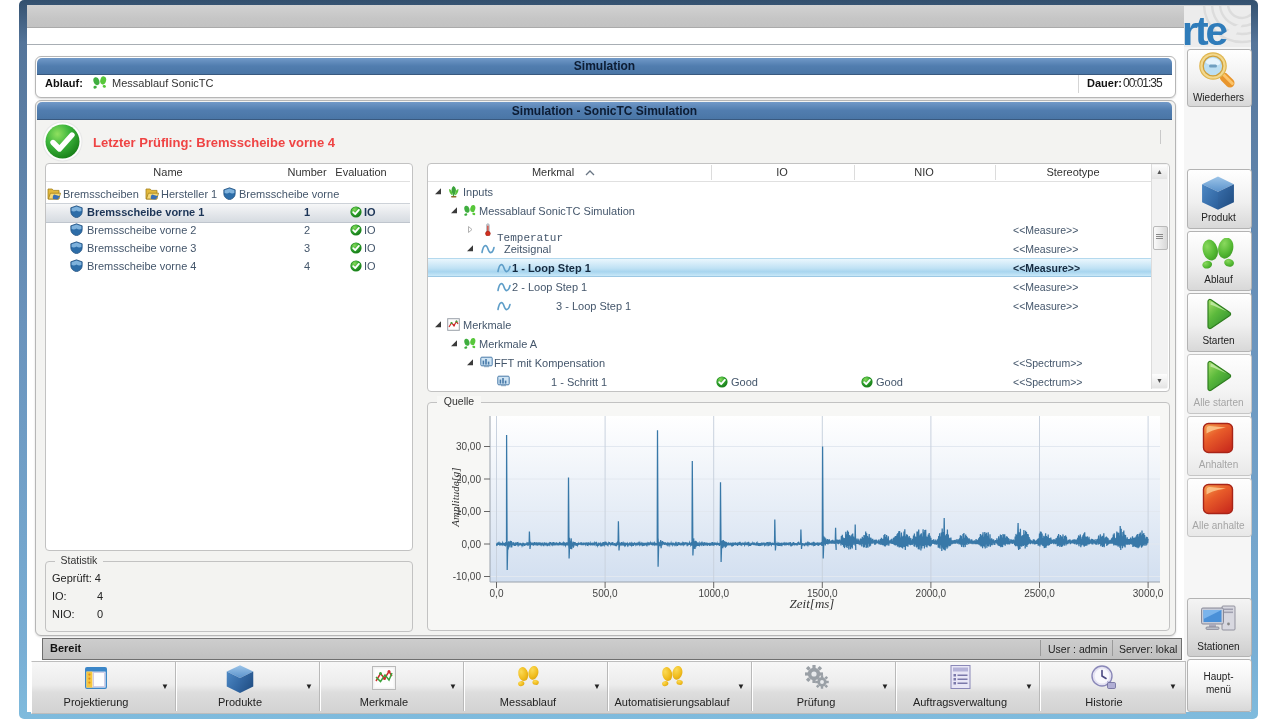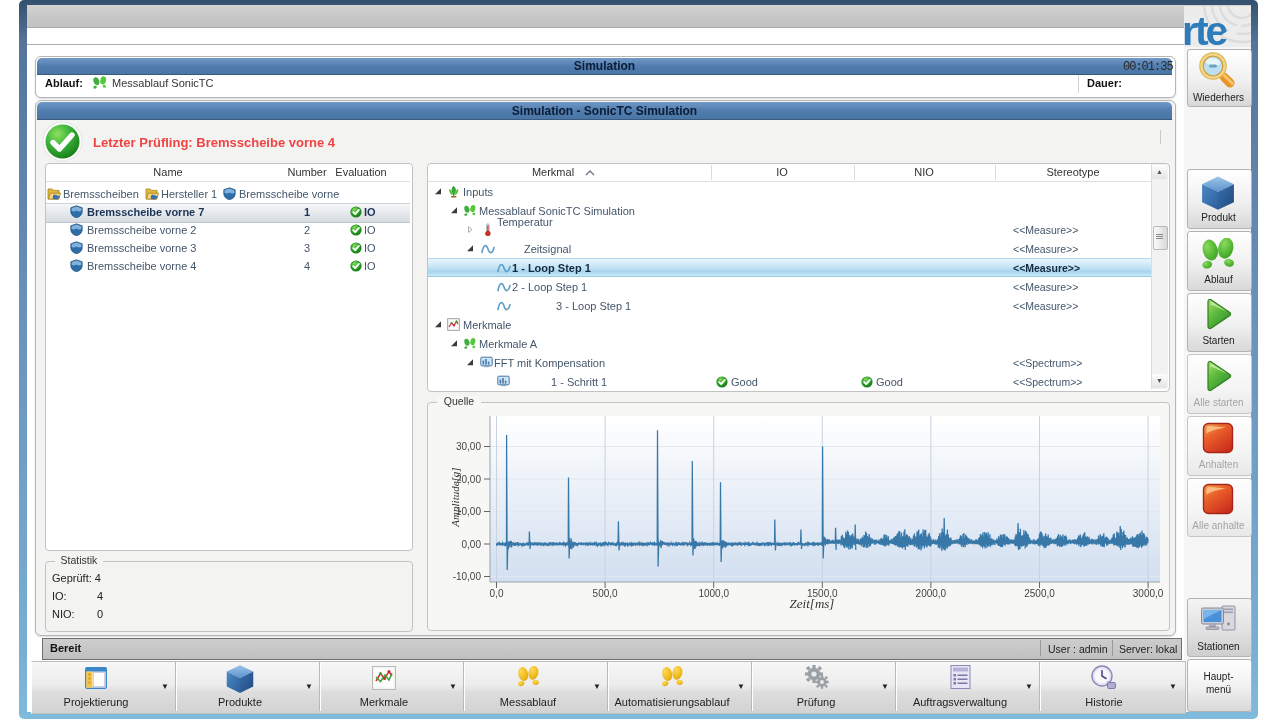--- a/index.html
+++ b/index.html
@@ -78,21 +78,21 @@
 <div class="abs" style="left:45px;top:77px;font-size:11px;font-weight:bold;color:#111;">Ablauf:</div>
 <svg class="abs" style="left:92px;top:76px;" width="16" height="14" viewBox="0 0 16 14">
   <ellipse cx="4.4" cy="5.2" rx="2.9" ry="4.1" transform="rotate(-18 4.4 5.2)" fill="#3fae3f"></ellipse>
   <ellipse cx="3.1" cy="11.2" rx="1.7" ry="1.4" transform="rotate(-18 3.1 11.2)" fill="#3fae3f"></ellipse>
   <ellipse cx="11.2" cy="4.4" rx="2.9" ry="4.1" transform="rotate(14 11.2 4.4)" fill="#57c73a"></ellipse>
   <ellipse cx="12.3" cy="10.4" rx="1.7" ry="1.4" transform="rotate(14 12.3 10.4)" fill="#57c73a"></ellipse>
 </svg>
 <div class="abs" style="left:112px;top:77px;font-size:11px;color:#333;">Messablauf SonicTC</div>
 <div class="abs" style="left:1078px;top:75px;width:1px;height:18px;background:#d5d5d5;"></div>
 <div class="abs" style="left:1087px;top:77px;font-size:11px;font-weight:bold;color:#111;">Dauer:</div>
-<div class="abs" style="left:1123px;top:60px;font-size:12px;font-family:Liberation Mono, monospace;color:#2a2a2a;letter-spacing:-1px;text-align:center;">00:01:35</div>
+<div class="abs" style="left:1123px;top:76px;font-size:12px;font-family:Liberation Sans, sans-serif;color:#2a2a2a;letter-spacing:-1px;text-align:center;">00:01:35</div>
 
 <div class="abs" id="panel2"></div>
 <div class="abs bluehdr" id="p2hdr" style="line-height:18px;">Simulation - SonicTC Simulation</div>
 <svg class="abs" style="left:42px;top:121px;" width="41" height="41" viewBox="0 0 41 41">
   <defs>
     <radialGradient id="ggrn" cx="35%" cy="28%" r="80%">
       <stop offset="0" stop-color="#8fe05f"></stop>
         <stop offset="45%" stop-color="#3cb53c"></stop>
       <stop offset="100%" stop-color="#157a15"></stop>
     </radialGradient>
@@ -172,21 +172,21 @@
 <svg class="abs" style="left:223px;top:187px" width="13" height="13" viewBox="0 0 13 13">
     <use href="#shield"></use>
   </svg>
 <div class="abs treerow" style="left:239px;top:188px;">Bremsscheibe vorne</div>
 
 <div class="abs" style="left:46px;top:203px;width:364px;height:18px;
   background:linear-gradient(180deg,#f6f7f8,#e4e7eb 55%,#d6dbe1);border-top:1px solid #cdd2d8;border-bottom:1px solid #bfc5cd;"></div>
 <svg class="abs" style="left:70px;top:205px" width="13" height="13" viewBox="0 0 13 13">
     <use href="#shield"></use>
   </svg>
-<div class="abs treerow" style="left:87px;top:206px;font-weight:bold;color:#1c3557;">Bremsscheibe vorne 7</div>
+<div class="abs treerow" style="left:87px;top:206px;font-weight:bold;color:#1c3557;">Bremsscheibe vorne 1</div>
 <div class="abs treerow" style="left:277px;top:206px;width:60px;text-align:center;font-weight:bold;color:#1c3557;">1</div>
 <svg class="abs" style="left:350px;top:206px" width="12" height="12" viewBox="0 0 12 12">
     <use href="#chk"></use>
   </svg>
 <div class="abs treerow" style="left:364px;top:206px;font-weight:bold;color:#1c3557;">IO</div>
 
 <svg class="abs" style="left:70px;top:223px" width="13" height="13" viewBox="0 0 13 13">
     <use href="#shield"></use>
   </svg>
 <div class="abs treerow" style="left:87px;top:224px;">Bremsscheibe vorne 2</div>
@@ -279,30 +279,30 @@
     <use href="#feetg"></use>
   </svg>
 <div class="abs treerow" style="left:479px;top:205px;">Messablauf SonicTC Simulation</div>
 
 <svg class="abs" style="left:465px;top:224px" width="10" height="10" viewBox="0 0 10 10">
     <use href="#col"></use>
   </svg>
 <svg class="abs" style="left:482px;top:223px" width="12" height="13" viewBox="0 0 12 13">
     <use href="#thermo"></use>
   </svg>
-<div class="abs treerow" style="left:497px;top:216px;">Temperatur</div>
+<div class="abs treerow" style="left:497px;top:232px;font-family:Liberation Mono, monospace;">Temperatur</div>
 <div class="abs treerow" style="left:1013px;top:224px;font-size:10.5px;">&lt;&lt;Measure&gt;&gt;</div>
 
 <svg class="abs" style="left:465px;top:243px" width="10" height="10" viewBox="0 0 10 10">
     <use href="#exp"></use>
   </svg>
 <svg class="abs" style="left:481px;top:243px" width="14" height="12" viewBox="0 0 14 12">
     <use href="#sine"></use>
   </svg>
-<div class="abs treerow" style="left:524px;top:243px;">Zeitsignal</div>
+<div class="abs treerow" style="left:504px;top:243px;">Zeitsignal</div>
 <div class="abs treerow" style="left:1013px;top:243px;font-size:10.5px;">&lt;&lt;Measure&gt;&gt;</div>
 
 <svg class="abs" style="left:497px;top:262px" width="14" height="12" viewBox="0 0 14 12">
     <use href="#sine"></use>
   </svg>
 <div class="abs treerow" style="left:512px;top:262px;font-weight:bold;color:#14293f;text-align:center;">1 - Loop Step 1</div>
 <div class="abs treerow" style="left:1013px;top:262px;font-size:10.5px;font-weight:bold;color:#14293f;">&lt;&lt;Measure&gt;&gt;</div>
 
 <svg class="abs" style="left:497px;top:281px" width="14" height="12" viewBox="0 0 14 12">
     <use href="#sine"></use>

